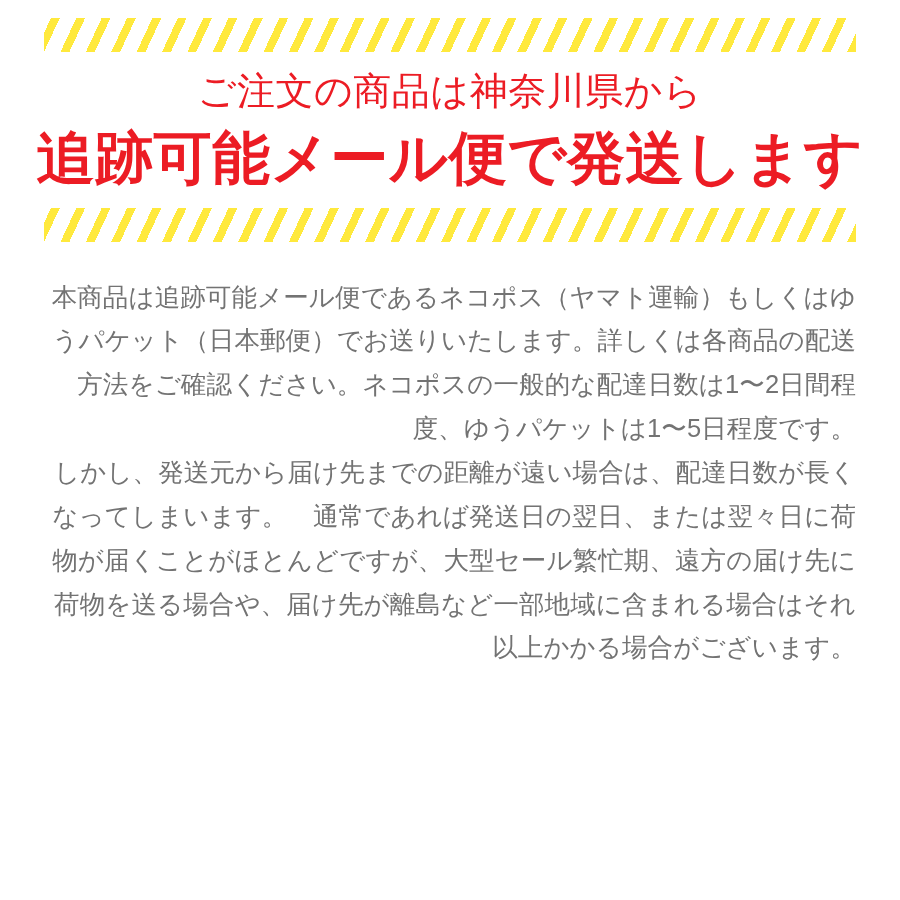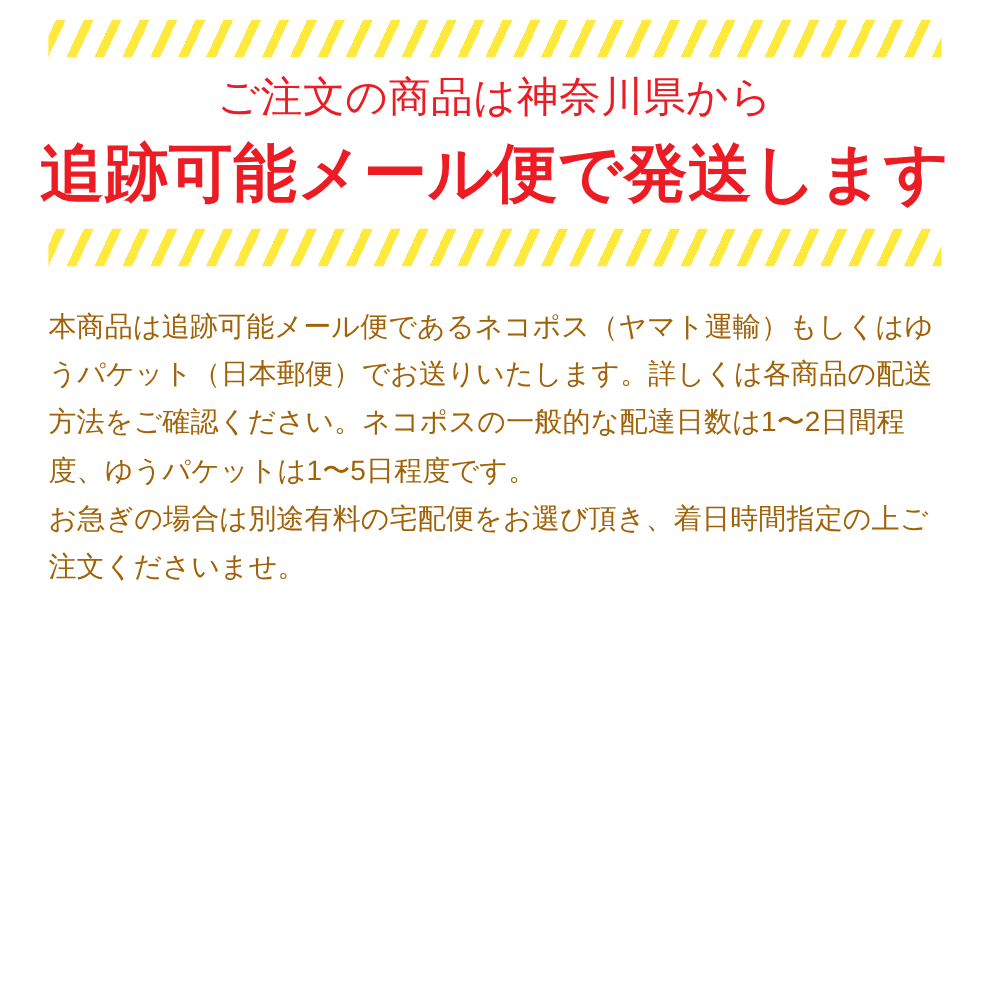--- a/index.html
+++ b/index.html
@@ -47,39 +47,38 @@
     text-align: center;
     color: #ec1c24;
     padding: 14px 0 2px 0;
   }
   .headline-line1 {
     display: block;
     font-size: 38px;
     line-height: 1.35;
     letter-spacing: 0.5px;
     font-weight: 400;
-    font-family: Liberation Mono, monospace;
   }
   .headline-line2 {
     display: block;
     font-size: 58px;
     line-height: 1.35;
     letter-spacing: 0.5px;
     font-weight: 700;
     margin-top: 2px;
   }
 
   
   .body-copy {
     margin: 34px 44px 0 44px;
-    color: #a16207;
+    color: #737373;
     font-size: 25.5px;
     line-height: 1.72;
     letter-spacing: 0.1px;
-    text-align: left;
+    text-align: right;
   }
   .body-copy p {
     margin: 0;
     padding: 0;
   }
   .body-copy p + p {
     margin-top: 0px;
   }
 </style>
 </head>
@@ -91,16 +90,16 @@
 
   <div class="headline">
     <span class="headline-line1">ご注文の商品は神奈川県から</span>
     <span class="headline-line2">追跡可能メール便で発送します</span>
   </div>
 
   <div class="stripe-rule stripe-bottom"></div>
 
   <div class="body-copy">
     <p>本商品は追跡可能メール便であるネコポス（ヤマト運輸）もしくはゆうパケット（日本郵便）でお送りいたします。詳しくは各商品の配送方法をご確認ください。ネコポスの一般的な配達日数は1〜2日間程度、ゆうパケットは1〜5日程度です。</p>
-    <p>お急ぎの場合は別途有料の宅配便をお選び頂き、着日時間指定の上ご注文くださいませ。</p>
+    <p>しかし、発送元から届け先までの距離が遠い場合は、配達日数が長くなってしまいます。　通常であれば発送日の翌日、または翌々日に荷物が届くことがほとんどですが、大型セール繁忙期、遠方の届け先に荷物を送る場合や、届け先が離島など一部地域に含まれる場合はそれ以上かかる場合がございます。</p>
   </div>
 
 </div>
 
 </body></html>

